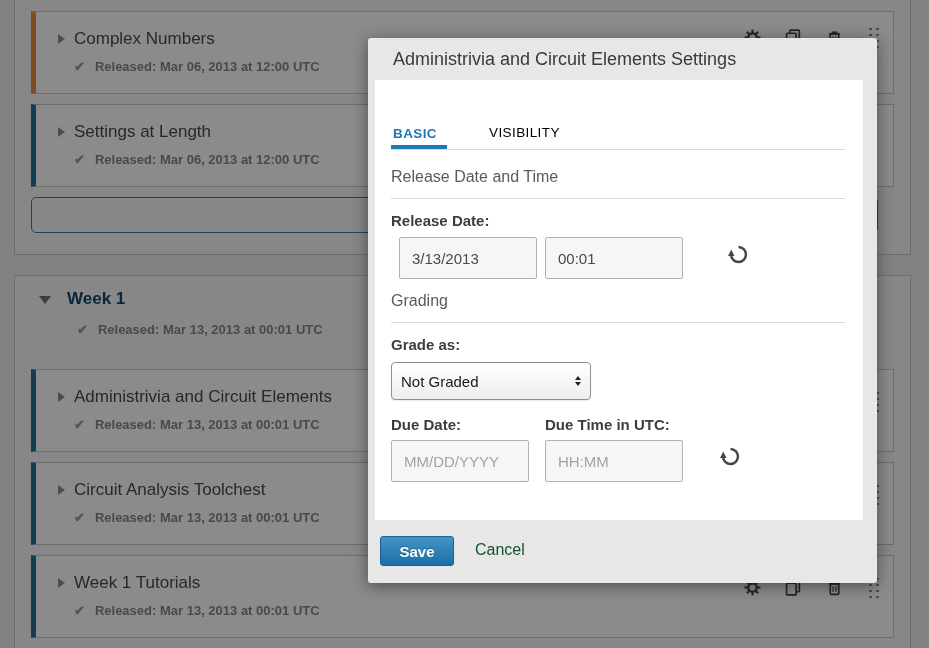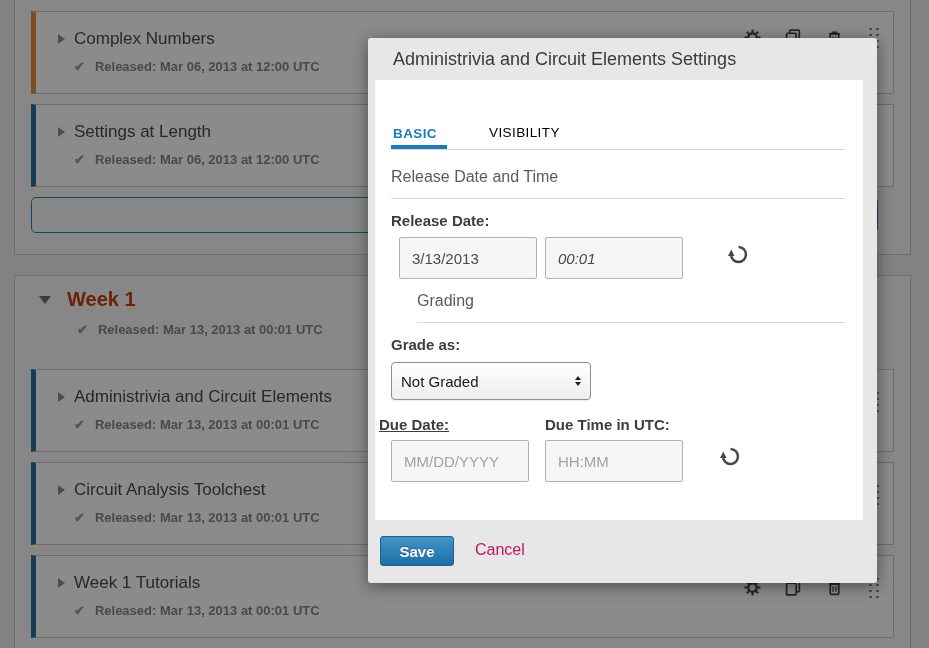--- a/index.html
+++ b/index.html
@@ -55,21 +55,21 @@
   .new-subsection-btn {
     display:block; margin-top:6px; width:847px; height:36px;
     background:transparent; border:1px solid #2a7fb0; border-radius:5px; cursor:pointer;
   }
 
   .section-head { position:relative; padding-left:36px; }
   .caret-down {
     position:absolute; left:8px; top:8px; width:0; height:0;
     border-top:8px solid #6f6f6f; border-left:6px solid transparent; border-right:6px solid transparent;
   }
-  .section-title { font-size:20px; font-weight:bold; color:#c2410c; line-height:22px; }
+  .section-title { font-size:17px; font-weight:bold; color:#0c4a6e; line-height:22px; }
   .head-released { margin-top:12px; padding-left:46px; margin-bottom:32px; }
 
   
   .overlay { position:absolute; inset:0; background:rgba(0,0,0,0.45); z-index:5; }
 
   
   .modal {
     position:absolute; left:368px; top:38px; width:509px; height:545px;
     background:#e7e7e7; border-radius:3px;
     box-shadow:0 3px 16px rgba(0,0,0,0.45);
@@ -98,38 +98,38 @@
     color:#1d79b8; font-weight:bold;
     padding-bottom:4px; border-bottom:4px solid #1d79b8;
   }
 
   .group-heading {
     position:absolute; left:16px; right:18px;
     font-size:16px; color:#5b5b5b;
     padding-bottom:12px; border-bottom:1px solid #dcdcdc;
   }
   .heading-release { top:88px; }
-  .heading-grading { top:212px;margin-left:26px; }
+  .heading-grading { top:212px; }
 
   .field-label { position:absolute; font-size:15px; font-weight:bold; color:#3d3d3d; }
   .lbl-release-date { left:16px; top:132px; }
   .lbl-release-time { left:170px; top:132px; }
   .lbl-grade        { left:16px; top:256px; }
-  .lbl-due-date     { left:4px; top:336px;text-decoration:underline; }
+  .lbl-due-date     { left:16px; top:336px; }
   .lbl-due-time     { left:170px; top:336px; }
 
   .text-input {
     position:absolute; width:138px; height:42px;
     background:#f6f6f6; border:1px solid #b2b2b2; border-radius:2px;
     padding:0 12px; font-size:15px; color:#4a4a4a;
     font-family:"Liberation Sans", sans-serif;
   }
   .text-input::placeholder { color:#a3a3a3; opacity:1; }
   .inp-release-date { left:24px;  top:157px; }
-  .inp-release-time { left:170px; top:157px;font-style:italic; }
+  .inp-release-time { left:170px; top:157px; }
   .inp-due-date     { left:16px;  top:360px; }
   .inp-due-time     { left:170px; top:360px; }
 
   .reset-btn { position:absolute; width:22px; height:22px; background:none; border:none; cursor:pointer; padding:0; }
   .reset-release { left:352px; top:164px; }
   .reset-due     { left:344px; top:366px; }
 
   .select-box {
     position:absolute; left:16px; top:282px; width:200px; height:26px;
     background:linear-gradient(#ffffff,#eeeeee);
@@ -145,21 +145,21 @@
   .save-btn {
     position:absolute; left:12px; top:498px; width:74px; height:30px;
     background:linear-gradient(#4394c6,#1c6fa6);
     border:1px solid #19618f; border-radius:3px;
     color:#fff; font-size:15px; font-weight:bold; cursor:pointer;
     font-family:"Liberation Sans", sans-serif;
     text-shadow:0 -1px 0 rgba(0,0,0,0.25);
   }
   .cancel-link {
     position:absolute; left:107px; top:503px;
-    font-size:16px; color:#be185d; text-decoration:none; cursor:pointer;
+    font-size:16px; color:#14532d; text-decoration:none; cursor:pointer;
   }
 </style>
 </head>
 <body>
 
 <div class="page">
 
   <div class="card card-top">
 
     <div class="outline-item accentable" style="border-left-color: rgb(231, 141, 62);">

